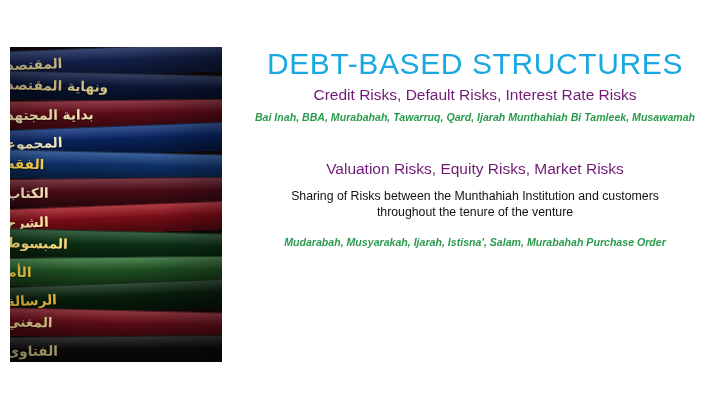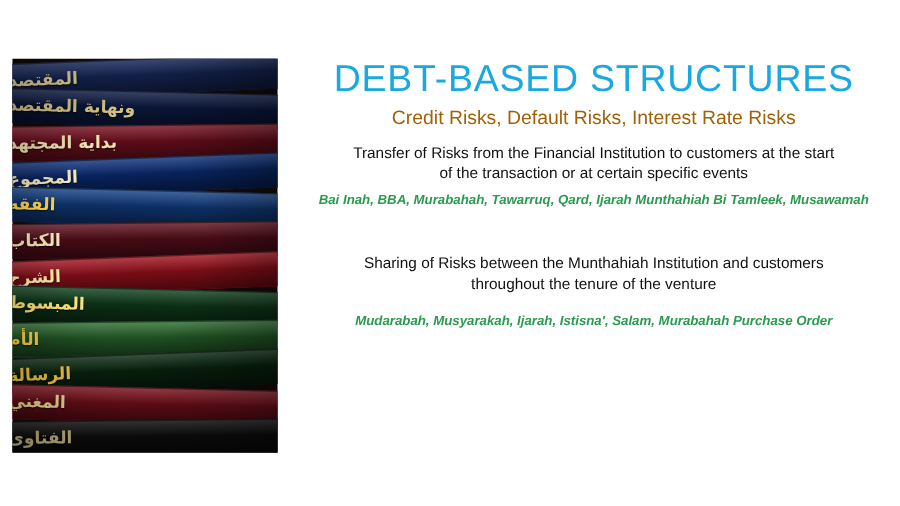--- a/index.html
+++ b/index.html
@@ -89,21 +89,21 @@
     letter-spacing: 0.2px;
     color: #1aa8e0;
     line-height: 1.08;
     margin: 0;
     white-space: nowrap;
   }
   #heading-debt { letter-spacing: 0.6px; }
 
   .subheading {
     font-size: 15.5px;
-    color: #a16207;
+    color: #701a75;
     margin: 6px 0 0 0;
     line-height: 1.15;
   }
   .description {
     font-size: 12.3px;
     color: #111111;
     margin: 10px 0 0 0;
     line-height: 1.32;
   }
   .contracts {
@@ -173,28 +173,25 @@
         </div>
       </div>
     <div id="image-vignette"></div>
   </div>
 
   <div id="text-column">
 
     <div class="block" id="block-debt">
       <p class="heading" id="heading-debt">DEBT-BASED STRUCTURES</p>
       <p class="subheading">Credit Risks, Default Risks, Interest Rate Risks</p>
-      <p class="description">
-        <span>Transfer of Risks from the Financial Institution to customers at the start</span><br>
-        <span>of the transaction or at certain specific events</span>
-      </p>
       <p class="contracts" id="contracts-debt">Bai Inah, BBA, Murabahah, Tawarruq, Qard, Ijarah Munthahiah Bi Tamleek, Musawamah</p>
     </div>
 
     <div class="block" id="block-equity">
+      <p class="subheading">Valuation Risks, Equity Risks, Market Risks</p>
       <p class="description">
         <span>Sharing of Risks between the Munthahiah Institution and customers</span><br>
         <span>throughout the tenure of the venture</span>
       </p>
       <p class="contracts" id="contracts-equity">Mudarabah, Musyarakah, Ijarah, Istisna', Salam, Murabahah Purchase Order</p>
     </div>
 
   </div>
 </div>
 

